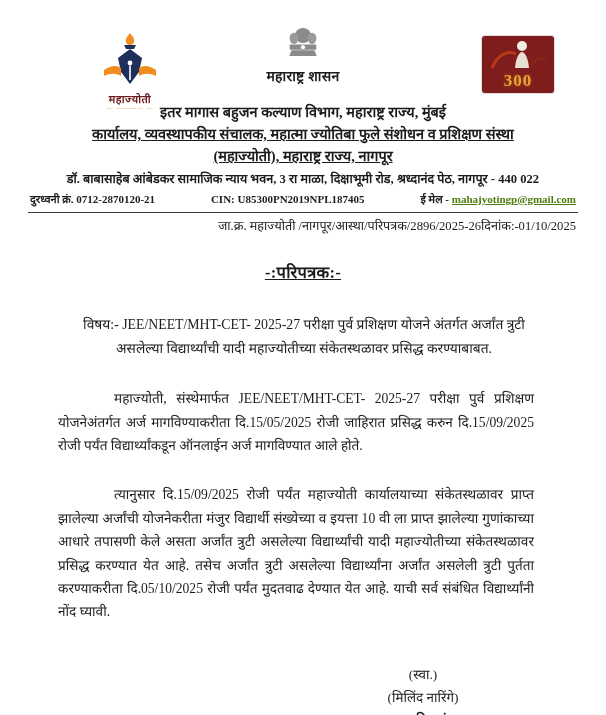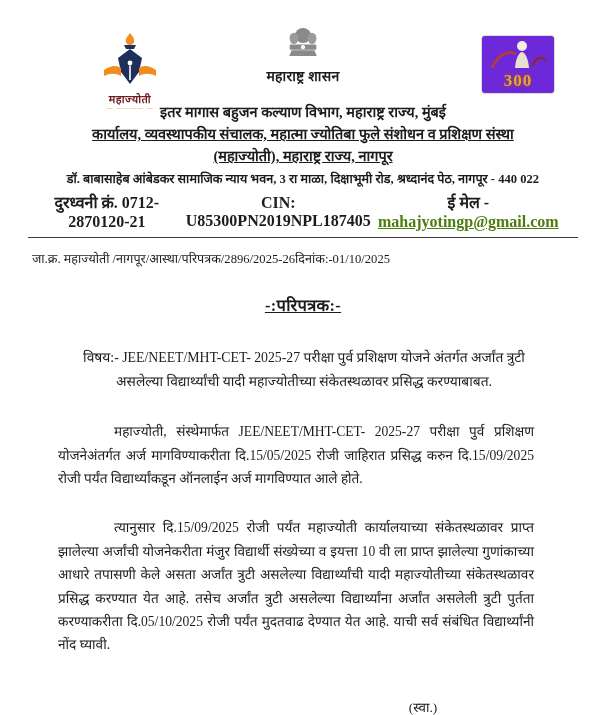--- a/index.html
+++ b/index.html
@@ -12,33 +12,33 @@
     color:#1c1c1c;
     overflow:hidden;
   }
   
   .header{position:relative;padding-top:26px;text-align:center;}
   .emblem{display:block;margin:0 auto 2px auto;}
   .govt-line{font-size:14px;font-weight:bold;letter-spacing:.3px;margin:2px 0 16px 0;}
   .dept-line{font-size:14.5px;font-weight:bold;margin:2px 0;}
   .office-line{font-size:14.5px;font-weight:bold;margin:2px 0;text-decoration:underline;}
   .address-line{font-size:12.6px;font-weight:bold;margin:5px 30px 0 30px;}
-  .contact-line{font-size:16px;font-weight:bold;margin:4px 42px 0 30px;display:flex;justify-content:space-between;align-items:baseline;}
+  .contact-line{font-size:11px;font-weight:bold;margin:4px 30px 0 30px;display:flex;justify-content:space-between;align-items:baseline;}
   .contact-line .lbl{font-weight:bold;}
   .contact-line .val{font-weight:bold;}
   .email-link{color:#4d7c0f;text-decoration:underline;font-weight:bold;}
   .rule{border:none;border-top:1.6px solid #3a3a3a;margin:6px 28px 0 28px;}
-  .ref-row{display:flex;justify-content:flex-start;margin:12px 30px 0 32px;font-size:12.6px;}
+  .ref-row{display:flex;justify-content:flex-end;margin:4px 30px 0 32px;font-size:12.6px;}
   
   .logo-left{position:absolute;left:88px;top:32px;width:84px;text-align:center;}
   .logo-left .logo-word{font-size:11px;font-weight:bold;color:#6d1d1d;line-height:1;margin-top:2px;letter-spacing:.5px;}
   .logo-left .logo-tagline{font-size:6px;color:#e8831c;line-height:1.2;letter-spacing:1px;}
   .logo-right{
     position:absolute;right:52px;top:36px;width:72px;height:57px;
-    background:#6d28d9;border-radius:3px;box-shadow:0 0 0 1px #ddd;
+    background:#7f1d1d;border-radius:3px;box-shadow:0 0 0 1px #ddd;
     display:flex;flex-direction:column;align-items:center;justify-content:flex-end;
     overflow:hidden;
   }
   .logo-right .badge-num{
     font-size:17px;font-weight:bold;color:#e8a33d;line-height:1;
     text-shadow:0 0 4px #a05510;margin-bottom:4px;letter-spacing:1px;
     font-family:"Liberation Serif",serif;
   }
   
   .circular-title{

